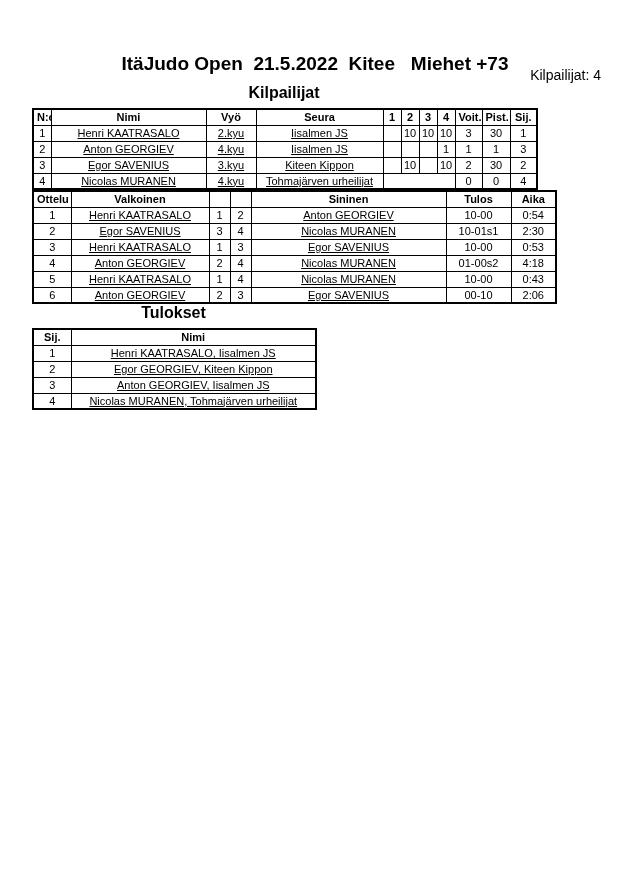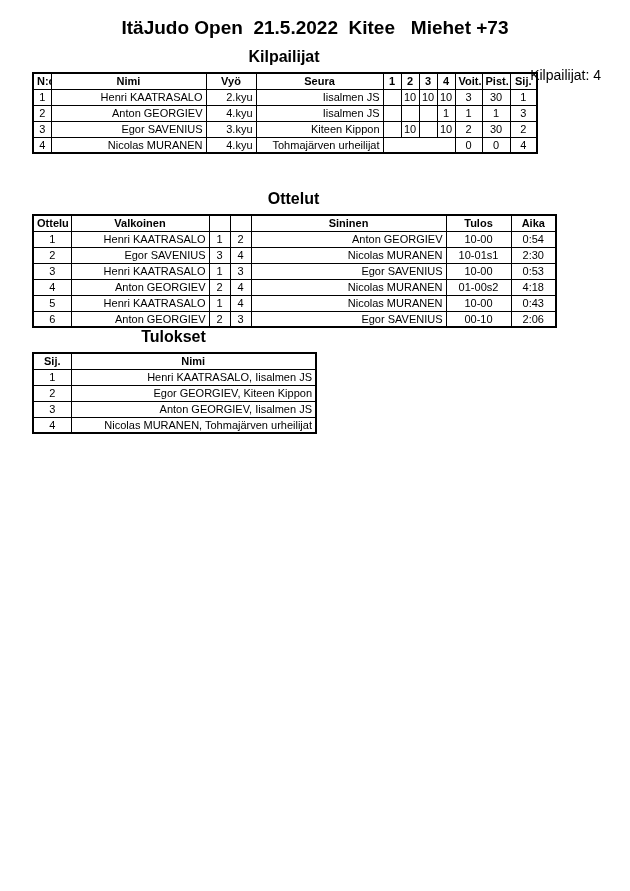--- a/index.html
+++ b/index.html
@@ -2,21 +2,21 @@
 <html><head>
 <meta charset="utf-8">
 <style>
   * { box-sizing: border-box; margin: 0; padding: 0; }
   html, body { background: #ffffff; }
   body {
     width: 630px; height: 891px;
     font-family: "Liberation Sans", sans-serif;
     color: #000;
   }
-  .page { position: relative; width: 630px; height: 891px; background: #fff; padding-top: 16px; }
+  .page { position: relative; width: 630px; height: 891px; background: #fff; padding-top: 52px; }
   .title {
     text-align: center;
     font-size: 19px;
     font-weight: bold;
     white-space: pre;
     line-height: 24px;
   }
   .count-label {
     position: absolute;
     top: 67px; right: 29px;
@@ -44,21 +44,21 @@
   th, td {
     border: 1px solid #000;
     font-size: 11px;
     height: 16px;
     padding: 0 3px;
     overflow: hidden;
     white-space: nowrap;
   }
   th { font-weight: bold; text-align: center; }
   td.c { text-align: center; padding: 0 1px; }
-  td.l { text-align: right; }
+  td.l { text-align: center; text-decoration: underline; }
 </style>
 </head>
 <body>
 
 <div class="page">
 
   <div class="title">ItäJudo Open  21.5.2022  Kitee   Miehet +73</div>
   <div class="count-label">Kilpailijat: 4</div>
 
   <div class="section-heading heading-kilpailijat">Kilpailijat</div>
@@ -137,21 +137,20 @@
         <td class="l">4.kyu</td>
         <td class="l">Tohmajärven urheilijat</td>
         <td class="c" colspan="4"></td>
         <td class="c">0</td>
         <td class="c">0</td>
         <td class="c">4</td>
       </tr>
     </tbody>
   </table>
 
-  <div class="section-heading heading-ottelut">Ottelut</div>
   <table class="tbl-ottelut">
     <colgroup>
       <col style="width:38px">
         <col style="width:138px">
         <col style="width:21px">
         <col style="width:21px">
       <col style="width:195px">
         <col style="width:65px">
         <col style="width:45px">
     </colgroup>

